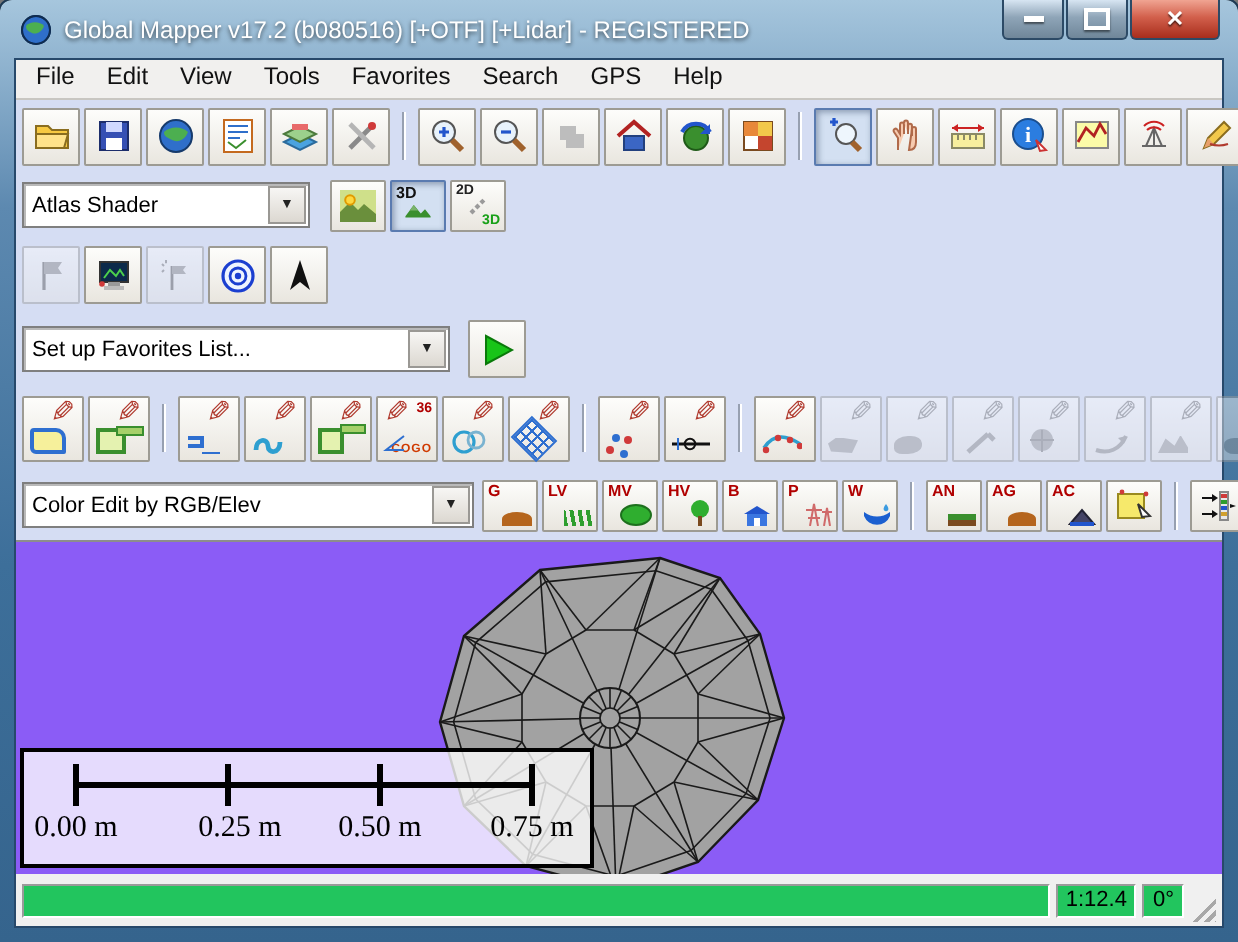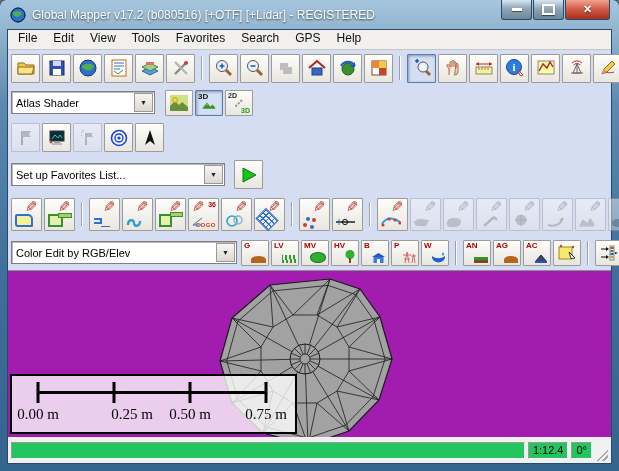--- a/index.html
+++ b/index.html
@@ -38,21 +38,21 @@
          display:flex;align-items:center;font-size:11px;color:#000;flex:none;cursor:default;}
   .combo .val{flex:1;padding:0 4px;white-space:nowrap;overflow:hidden;}
   .combo .drop{width:17px;height:17px;margin:1px;background:linear-gradient(#f7f6f4,#dcd8d1);
          border:1px solid #9a9894;display:flex;align-items:center;justify-content:center;
          font-size:7px;color:#222;flex:none;}
   .pen{font-size:15px;color:#b03a2e;line-height:1;transform:scaleX(-1);position:absolute;top:0;right:3px;}
   .shape{position:absolute;bottom:3px;left:3px;}
   .lidar-letter{position:absolute;top:1px;left:2px;font-size:8px;font-weight:bold;color:#b00000;line-height:1;}
   .lidar-art{position:absolute;bottom:2px;right:2px;}
   
-  .map{flex:1;position:relative;background:#a21caf;border-top:1px solid #8d8d8d;overflow:hidden;}
+  .map{flex:1;position:relative;background:#8b5cf6;border-top:1px solid #8d8d8d;overflow:hidden;}
   .map svg.mesh{position:absolute;left:0;top:0;}
   .scalebar{position:absolute;left:2px;bottom:3px;width:283px;height:56px;border:2px solid #000;
             background:rgba(255,255,255,.78);z-index:5;}
   .sb-labels{position:absolute;left:0;top:30px;width:100%;height:22px;
              font-family:"Liberation Serif",serif;font-size:15px;color:#000;}
   .sb-labels span{position:absolute;width:64px;text-align:center;}
   
   .statusbar{height:22px;background:#f0f0f0;display:flex;align-items:center;gap:3px;
              padding:2px 3px;font-size:11px;color:#000;flex:none;}
   .pane{height:15px;display:flex;align-items:center;padding:0 4px;background:#22c55e;
@@ -589,21 +589,21 @@
       <div class="scalebar">
         <svg width="279" height="30" style="position:absolute;left:0;top:2px">
           <rect x="26" y="13" width="229" height="3" fill="#000"></rect>
           <rect x="24.5" y="4" width="3" height="21" fill="#000"></rect>
           <rect x="100.5" y="4" width="3" height="21" fill="#000"></rect>
           <rect x="176.5" y="4" width="3" height="21" fill="#000"></rect>
           <rect x="252.5" y="4" width="3" height="21" fill="#000"></rect>
         </svg>
         <div class="sb-labels">
           <span style="left:-6px">0.00 m</span>
-          <span style="left:88px">0.25 m</span>
+          <span style="left:76px">0.25 m</span>
           <span style="left:146px">0.50 m</span>
           <span style="left:222px">0.75 m</span>
         </div>
       </div>
     </div>
 
     <div class="statusbar">
       <div class="pane spacer"></div>
       <div class="pane">1:12.4</div>
       <div class="pane">0°</div>

